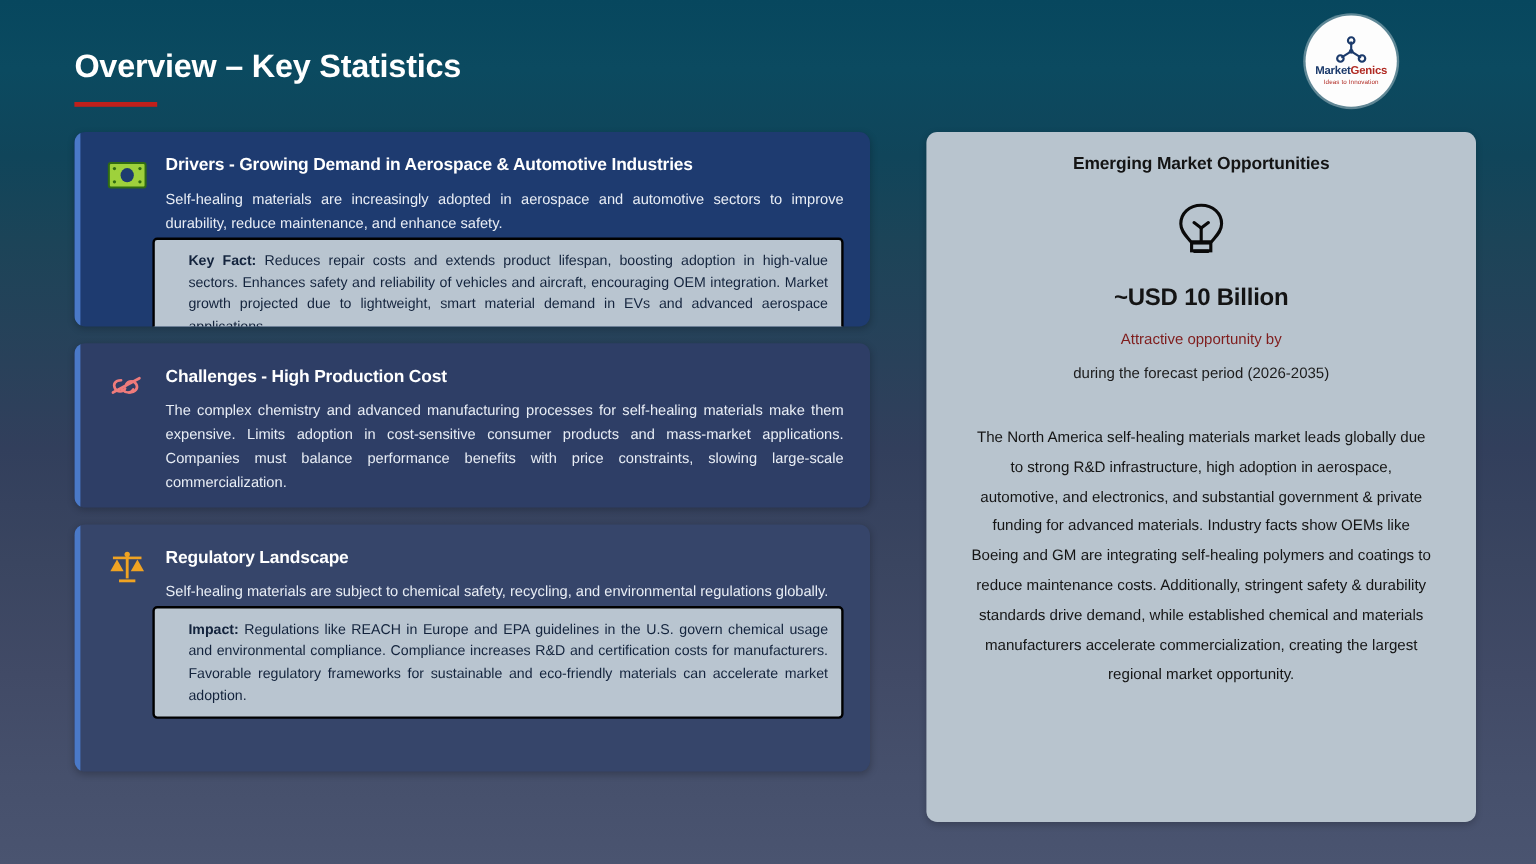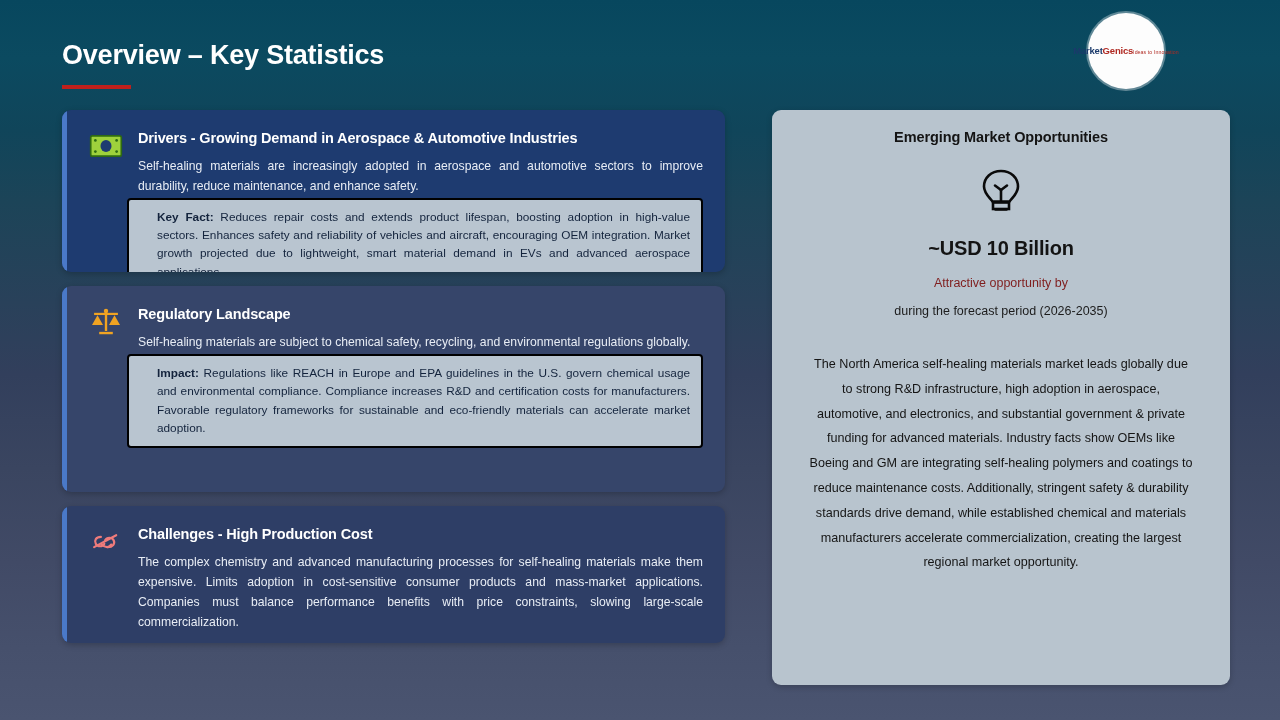--- a/index.html
+++ b/index.html
@@ -56,21 +56,21 @@
   .logo {
     position: absolute;
     right: 50px;
     top: 13px;
     width: 76px;
     height: 76px;
     border-radius: 50%;
     background: #fdfdfd;
     box-shadow: 0 0 0 2px rgba(255,255,255,0.35);
     display: flex;
-    flex-direction: row;
+    flex-direction: column;
     align-items: center;
     justify-content: center;
   }
   .logo-mark { width: 30px; height: 24px; margin-bottom: 1px; }
   .logo-name {
     font-size: 9.5px;
     font-weight: bold;
     line-height: 1;
     letter-spacing: -0.2px;
     white-space: nowrap;
@@ -248,20 +248,40 @@
           <circle cx="7.5" cy="22.5" r="1.6" fill="#2f6b12"></circle>
           <circle cx="32.5" cy="22.5" r="1.6" fill="#2f6b12"></circle>
         </svg>
       </div>
       <div class="card-body-wrap">
         <div class="card-title">Drivers - Growing Demand in Aerospace &amp; Automotive Industries</div>
         <div class="card-desc">Self-healing materials are increasingly adopted in aerospace and automotive sectors to improve durability, reduce maintenance, and enhance safety.</div>
       </div>
     </div>
     <div class="fact-box"><b>Key Fact:</b><span> Reduces repair costs and extends product lifespan, boosting adoption in high-value sectors. Enhances safety and reliability of vehicles and aircraft, encouraging OEM integration. Market growth projected due to lightweight, smart material demand in EVs and advanced aerospace applications.</span></div>
+  </div>
+
+  <div class="card card-2">
+    <div class="accent"></div>
+    <div class="card-head">
+      <div class="card-icon">
+        <svg viewBox="0 0 40 32" width="34" height="28">
+          <g stroke="#ef7b7b" stroke-width="2.6" fill="none" stroke-linecap="round">
+            <path d="M14 10 C 8 10, 6 14, 8 18 C 10 22, 16 22, 18 18"></path>
+            <path d="M22 22 C 28 22, 31 18, 29 14 C 27 10, 21 10, 19 14"></path>
+            <path d="M15 19 C 19 23, 24 23, 26 19"></path>
+            <path d="M6 22 L 32 8"></path>
+          </g>
+        </svg>
+      </div>
+      <div class="card-body-wrap">
+        <div class="card-title">Challenges - High Production Cost</div>
+        <div class="card-desc">The complex chemistry and advanced manufacturing processes for self-healing materials make them expensive. Limits adoption in cost-sensitive consumer products and mass-market applications. Companies must balance performance benefits with price constraints, slowing large-scale commercialization.</div>
+      </div>
+    </div>
   </div>
 
   <div class="card card-3">
     <div class="accent"></div>
     <div class="card-head">
       <div class="card-icon">
         <svg viewBox="0 0 40 36" width="34" height="31">
           <g fill="#f0a322">
             <rect x="18.6" y="6" width="2.8" height="22"></rect>
             <rect x="6" y="6.6" width="28" height="2.6"></rect>
@@ -273,40 +293,20 @@
         </svg>
       </div>
       <div class="card-body-wrap">
         <div class="card-title">Regulatory Landscape</div>
         <div class="card-desc">Self-healing materials are subject to chemical safety, recycling, and environmental regulations globally.</div>
       </div>
     </div>
     <div class="fact-box"><b>Impact:</b><span> Regulations like REACH in Europe and EPA guidelines in the U.S. govern chemical usage and environmental compliance. Compliance increases R&amp;D and certification costs for manufacturers. Favorable regulatory frameworks for sustainable and eco-friendly materials can accelerate market adoption.</span></div>
   </div>
 
-  <div class="card card-2">
-    <div class="accent"></div>
-    <div class="card-head">
-      <div class="card-icon">
-        <svg viewBox="0 0 40 32" width="34" height="28">
-          <g stroke="#ef7b7b" stroke-width="2.6" fill="none" stroke-linecap="round">
-            <path d="M14 10 C 8 10, 6 14, 8 18 C 10 22, 16 22, 18 18"></path>
-            <path d="M22 22 C 28 22, 31 18, 29 14 C 27 10, 21 10, 19 14"></path>
-            <path d="M15 19 C 19 23, 24 23, 26 19"></path>
-            <path d="M6 22 L 32 8"></path>
-          </g>
-        </svg>
-      </div>
-      <div class="card-body-wrap">
-        <div class="card-title">Challenges - High Production Cost</div>
-        <div class="card-desc">The complex chemistry and advanced manufacturing processes for self-healing materials make them expensive. Limits adoption in cost-sensitive consumer products and mass-market applications. Companies must balance performance benefits with price constraints, slowing large-scale commercialization.</div>
-      </div>
-    </div>
-  </div>
-
 </div>
 
 <div class="right-panel">
   <div class="rp-title">Emerging Market Opportunities</div>
 
   <div class="rp-icon">
     <svg viewBox="0 0 48 52" width="52" height="52">
       <g fill="none" stroke="#0a0a0a" stroke-width="2.6" stroke-linecap="round">
         <path d="M24 4 C 14 4, 7 11, 7 19.5 C 7 26, 12 30, 15.5 34.5 L 32.5 34.5 C 36 30, 41 26, 41 19.5 C 41 11, 34 4, 24 4 Z"></path>
         <path d="M24 34.5 L 24 23"></path>

